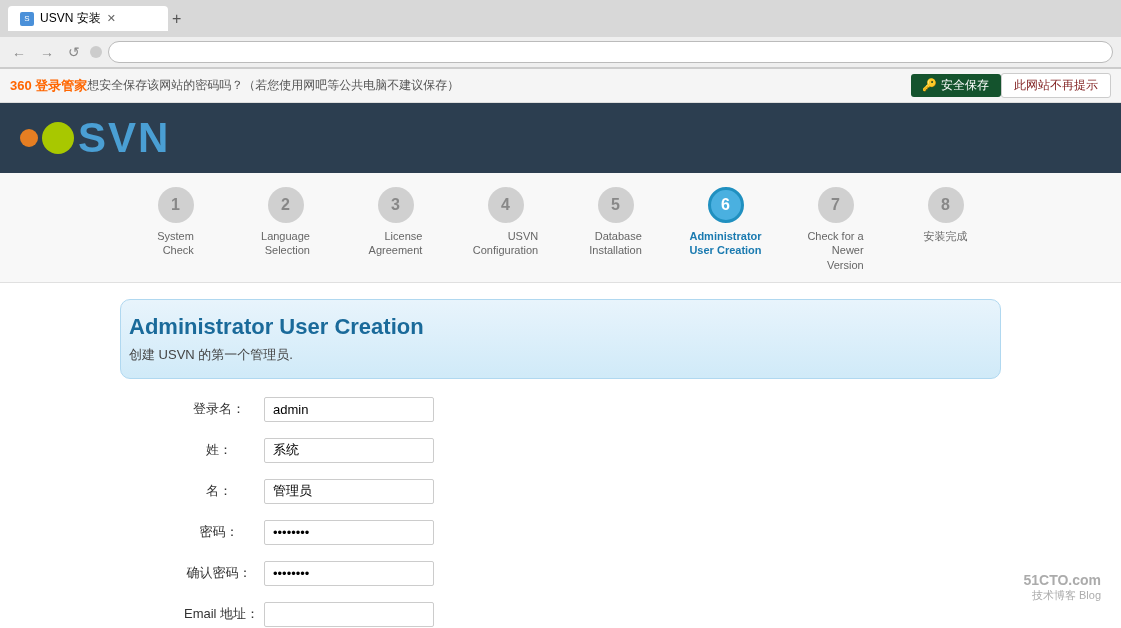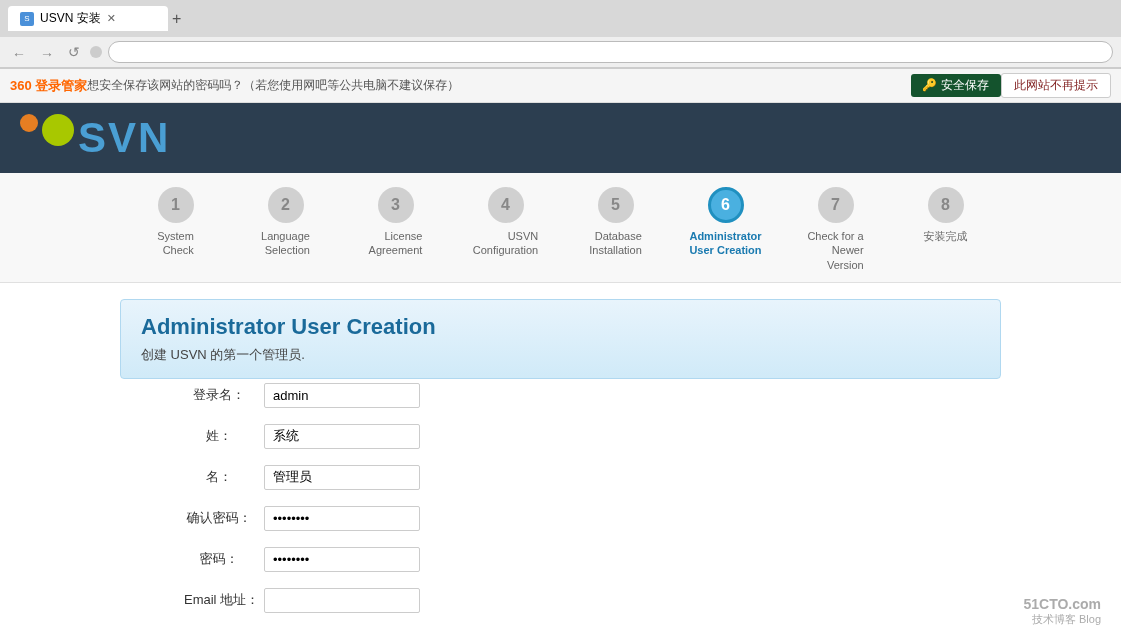--- a/index.html
+++ b/index.html
@@ -24,49 +24,49 @@
     .security-bar-brand span { color: #ff6600; }
     .security-bar-text { flex: 1; color: #555; }
     .security-save-btn { background: #14532d; color: white; border: none; border-radius: 3px; padding: 3px 12px; font-size: 12px; cursor: pointer; display: flex; align-items: center; gap: 4px; }
     .security-dismiss-btn { background: white; color: #7f1d1d; border: 1px solid #ccc; border-radius: 3px; padding: 3px 12px; font-size: 12px; cursor: pointer; }
 
     
     .page-content { background: white; height: 548px; overflow: hidden; }
 
     
     .svn-header { background: #2c3e50; height: 70px; display: flex; align-items: center; padding: 0 20px; }
-    .svn-logo { display: flex; align-items: flex-start; gap: 4px; }
+    .svn-logo { display: flex; align-items: center; gap: 4px; }
     .logo-dot-orange { width: 18px; height: 18px; border-radius: 50%; background: #e67e22; }
     .logo-dot-green { width: 32px; height: 32px; border-radius: 50%; background: #a8c800; }
     .logo-text { color: #4a9fd4; font-size: 42px; font-weight: bold; letter-spacing: 2px; font-family: 'Arial Black', sans-serif; }
 
     
     .steps-bar { background: #f8f8f8; border-bottom: 1px solid #e0e0e0; padding: 14px 0 10px; display: flex; justify-content: center; gap: 0; }
     .step-item { display: flex; flex-direction: column; align-items: center; width: 110px; }
     .step-circle { width: 36px; height: 36px; border-radius: 50%; display: flex; align-items: center; justify-content: center; font-size: 16px; font-weight: bold; margin-bottom: 6px; }
     .step-circle.inactive { background: #d0d0d0; color: #888; }
     .step-circle.active { background: #4ab0e0; color: white; border: 3px solid #2090c0; }
     .step-label { font-size: 11px; color: #666; text-align: right; line-height: 1.3; }
     .step-label.active-label { color: #1a7ab0; font-weight: bold; }
 
     
     .main-content { padding: 0 120px 0; background: white; }
 
-    .page-header-box { background: linear-gradient(to bottom, #e8f4fc, #d0eaf8); border: 1px solid #b0d8f0; margin: 16px 0 4px; padding: 14px 20px 14px; border-radius: 4px; }
+    .page-header-box { background: linear-gradient(to bottom, #e8f4fc, #d0eaf8); border: 1px solid #b0d8f0; margin: 16px 0 18px; padding: 14px 8px 14px; border-radius: 10px; }
     .page-header-title { color: #1a6a9a; font-size: 22px; font-weight: bold; margin-bottom: 6px; }
     .page-header-desc { color: #444; font-size: 13px; }
 
     
     .form-area { padding: 0 20px; }
     .form-row { display: flex; align-items: center; margin-bottom: 16px; }
     .form-label { width: 80px; text-align: center; font-size: 13px; color: #333; padding-right: 10px; white-space: nowrap; margin-left: 44px; }
-    .form-input { border: 1px solid #ccc; border-radius: 2px; padding: 4px 8px; font-size: 13px; width: 156px; }
+    .form-input { border: 1px solid #ccc; border-radius: 2px; padding: 4px 8px; font-size: 13px; width: 170px; }
 
     
-    .watermark { position: absolute; bottom: 24px; right: 20px; text-align: right; opacity: 0.7; }
+    .watermark { position: absolute; bottom: 48px; right: 20px; text-align: right; opacity: 0.7; }
     .watermark-text1 { color: #888; font-size: 14px; font-weight: bold; }
     .watermark-text2 { color: #888; font-size: 11px; }
 
     .page-wrapper { position: relative; }
   </style>
 </head>
 <body>
 
 <div class="browser-chrome">
   <div class="browser-titlebar">
@@ -153,25 +153,25 @@
       </div>
       <div class="form-row">
         <label class="form-label">姓：</label>
         <input class="form-input" type="text" value="系统" style="">
       </div>
       <div class="form-row">
         <label class="form-label">名：</label>
         <input class="form-input" type="text" value="管理员" style="">
       </div>
       <div class="form-row">
-        <label class="form-label">确认密码：</label>
+        <label class="form-label">密码：</label>
         <input class="form-input" type="password" value="12345678" style="">
       </div>
       <div class="form-row">
-        <label class="form-label">密码：</label>
+        <label class="form-label">确认密码：</label>
         <input class="form-input" type="password" value="12345678" style="">
       </div>
       <div class="form-row">
         <label class="form-label">Email 地址：</label>
         <input class="form-input" type="text" value="" style="">
       </div>
 
     </div>
   </div>
 

